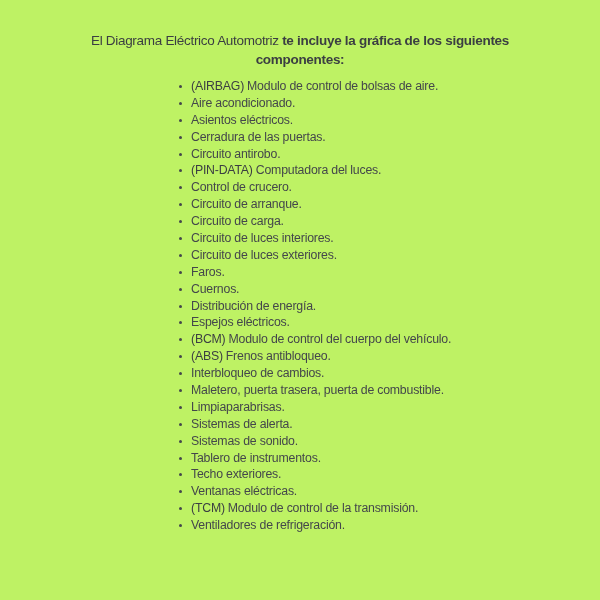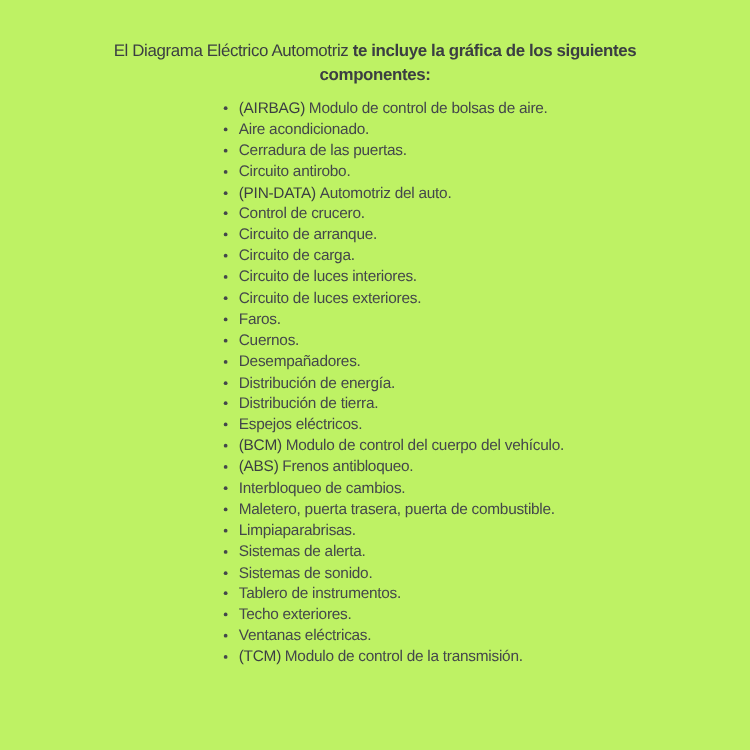--- a/index.html
+++ b/index.html
@@ -79,27 +79,30 @@
 
   <ul class="components-list">
 
   <li>
       <span class="item-bold">(AIRBAG)</span><span class="item-text">Modulo de control de bolsas de aire.</span>
     </li>
       <li>
       <span class="item-text">Aire acondicionado.</span>
     </li>
       <li>
+      <span class="item-text">Asientos eléctricos.</span>
+    </li>
+      <li>
       <span class="item-text">Cerradura de las puertas.</span>
     </li>
       <li>
       <span class="item-text">Circuito antirobo.</span>
     </li>
       <li>
-      <span class="item-bold">(PIN-DATA)</span><span class="item-text">Automotriz del auto.</span>
+      <span class="item-bold">(PIN-DATA)</span><span class="item-text">Computadora del luces.</span>
     </li>
       <li>
       <span class="item-text">Control de crucero.</span>
     </li>
       <li>
       <span class="item-text">Circuito de arranque.</span>
     </li>
       <li>
       <span class="item-text">Circuito de carga.</span>
     </li>
@@ -109,27 +112,21 @@
       <li>
       <span class="item-text">Circuito de luces exteriores.</span>
     </li>
       <li>
       <span class="item-text">Faros.</span>
     </li>
       <li>
       <span class="item-text">Cuernos.</span>
     </li>
       <li>
-      <span class="item-text">Desempañadores.</span>
-    </li>
-      <li>
       <span class="item-text">Distribución de energía.</span>
-    </li>
-      <li>
-      <span class="item-text">Distribución de tierra.</span>
     </li>
       <li>
       <span class="item-text">Espejos eléctricos.</span>
     </li>
       <li>
       <span class="item-bold">(BCM)</span><span class="item-text">Modulo de control del cuerpo del vehículo.</span>
     </li>
       <li>
       <span class="item-bold">(ABS)</span><span class="item-text">Frenos antibloqueo.</span>
     </li>
@@ -153,15 +150,18 @@
     </li>
       <li>
       <span class="item-text">Techo exteriores.</span>
     </li>
       <li>
       <span class="item-text">Ventanas eléctricas.</span>
     </li>
       <li>
       <span class="item-bold">(TCM)</span><span class="item-text">Modulo de control de la transmisión.</span>
     </li>
+      <li>
+      <span class="item-text">Ventiladores de refrigeración.</span>
+    </li>
     </ul>
 
 </div>
 
 </body></html>

